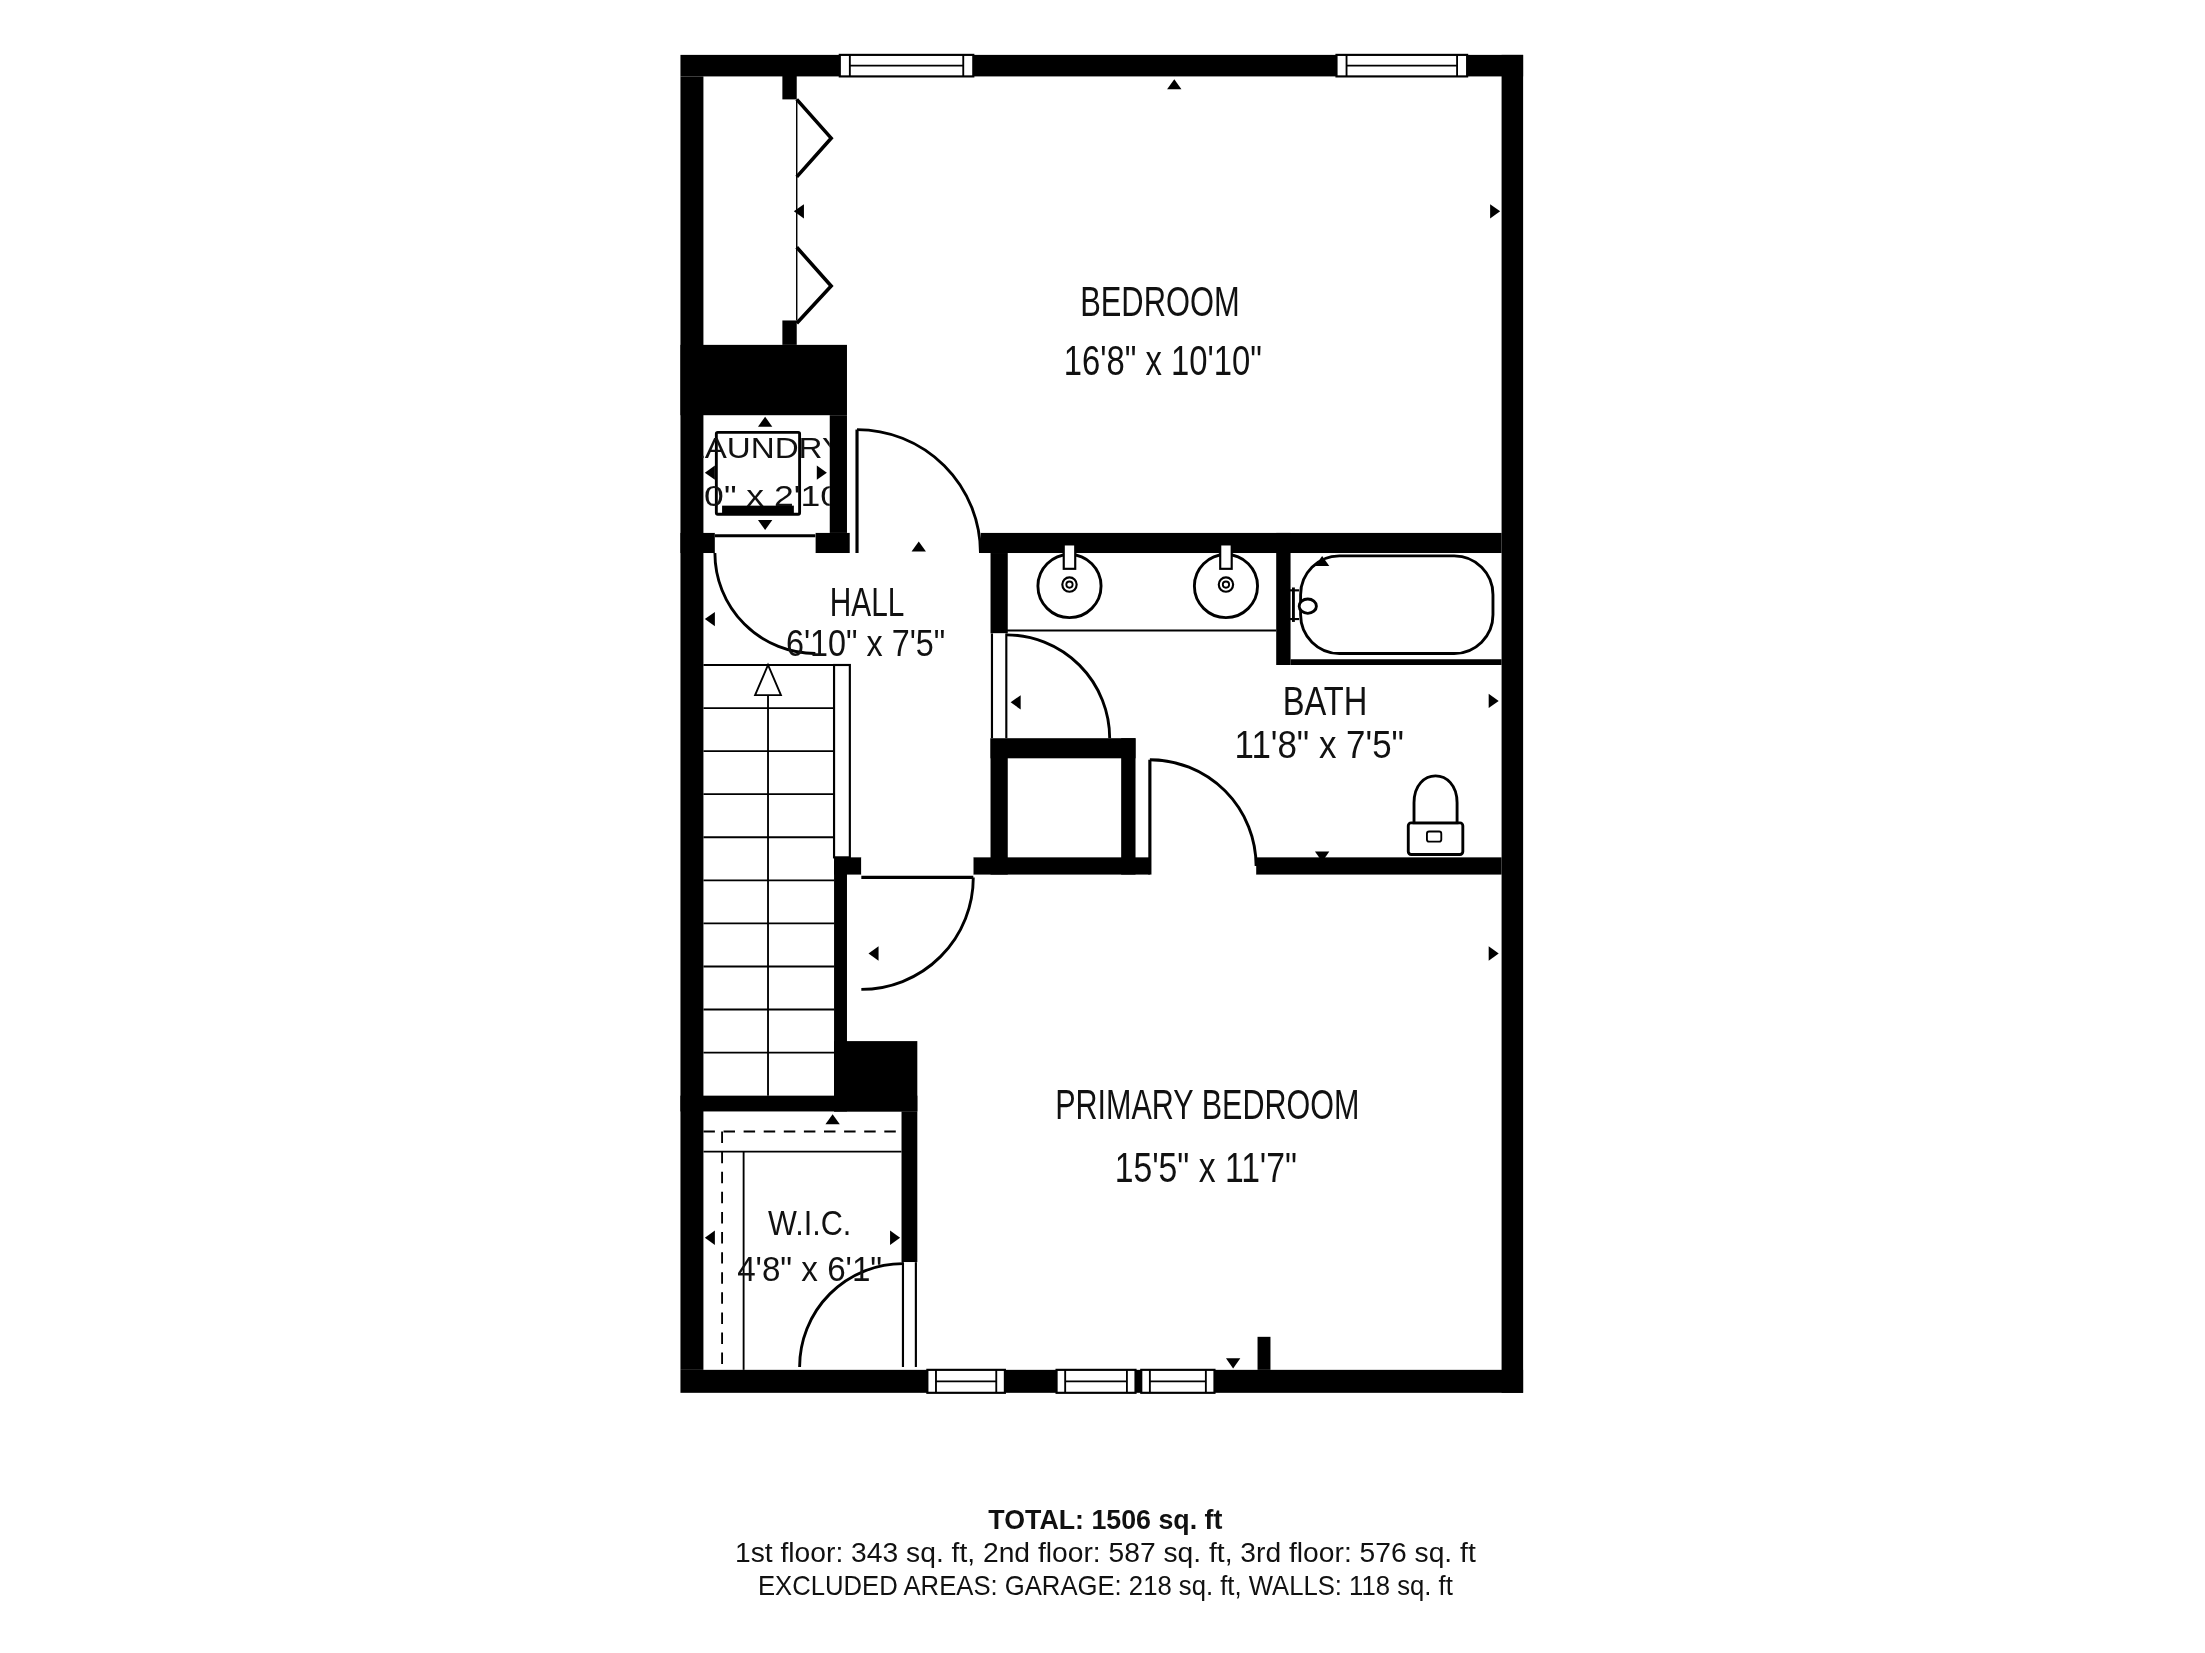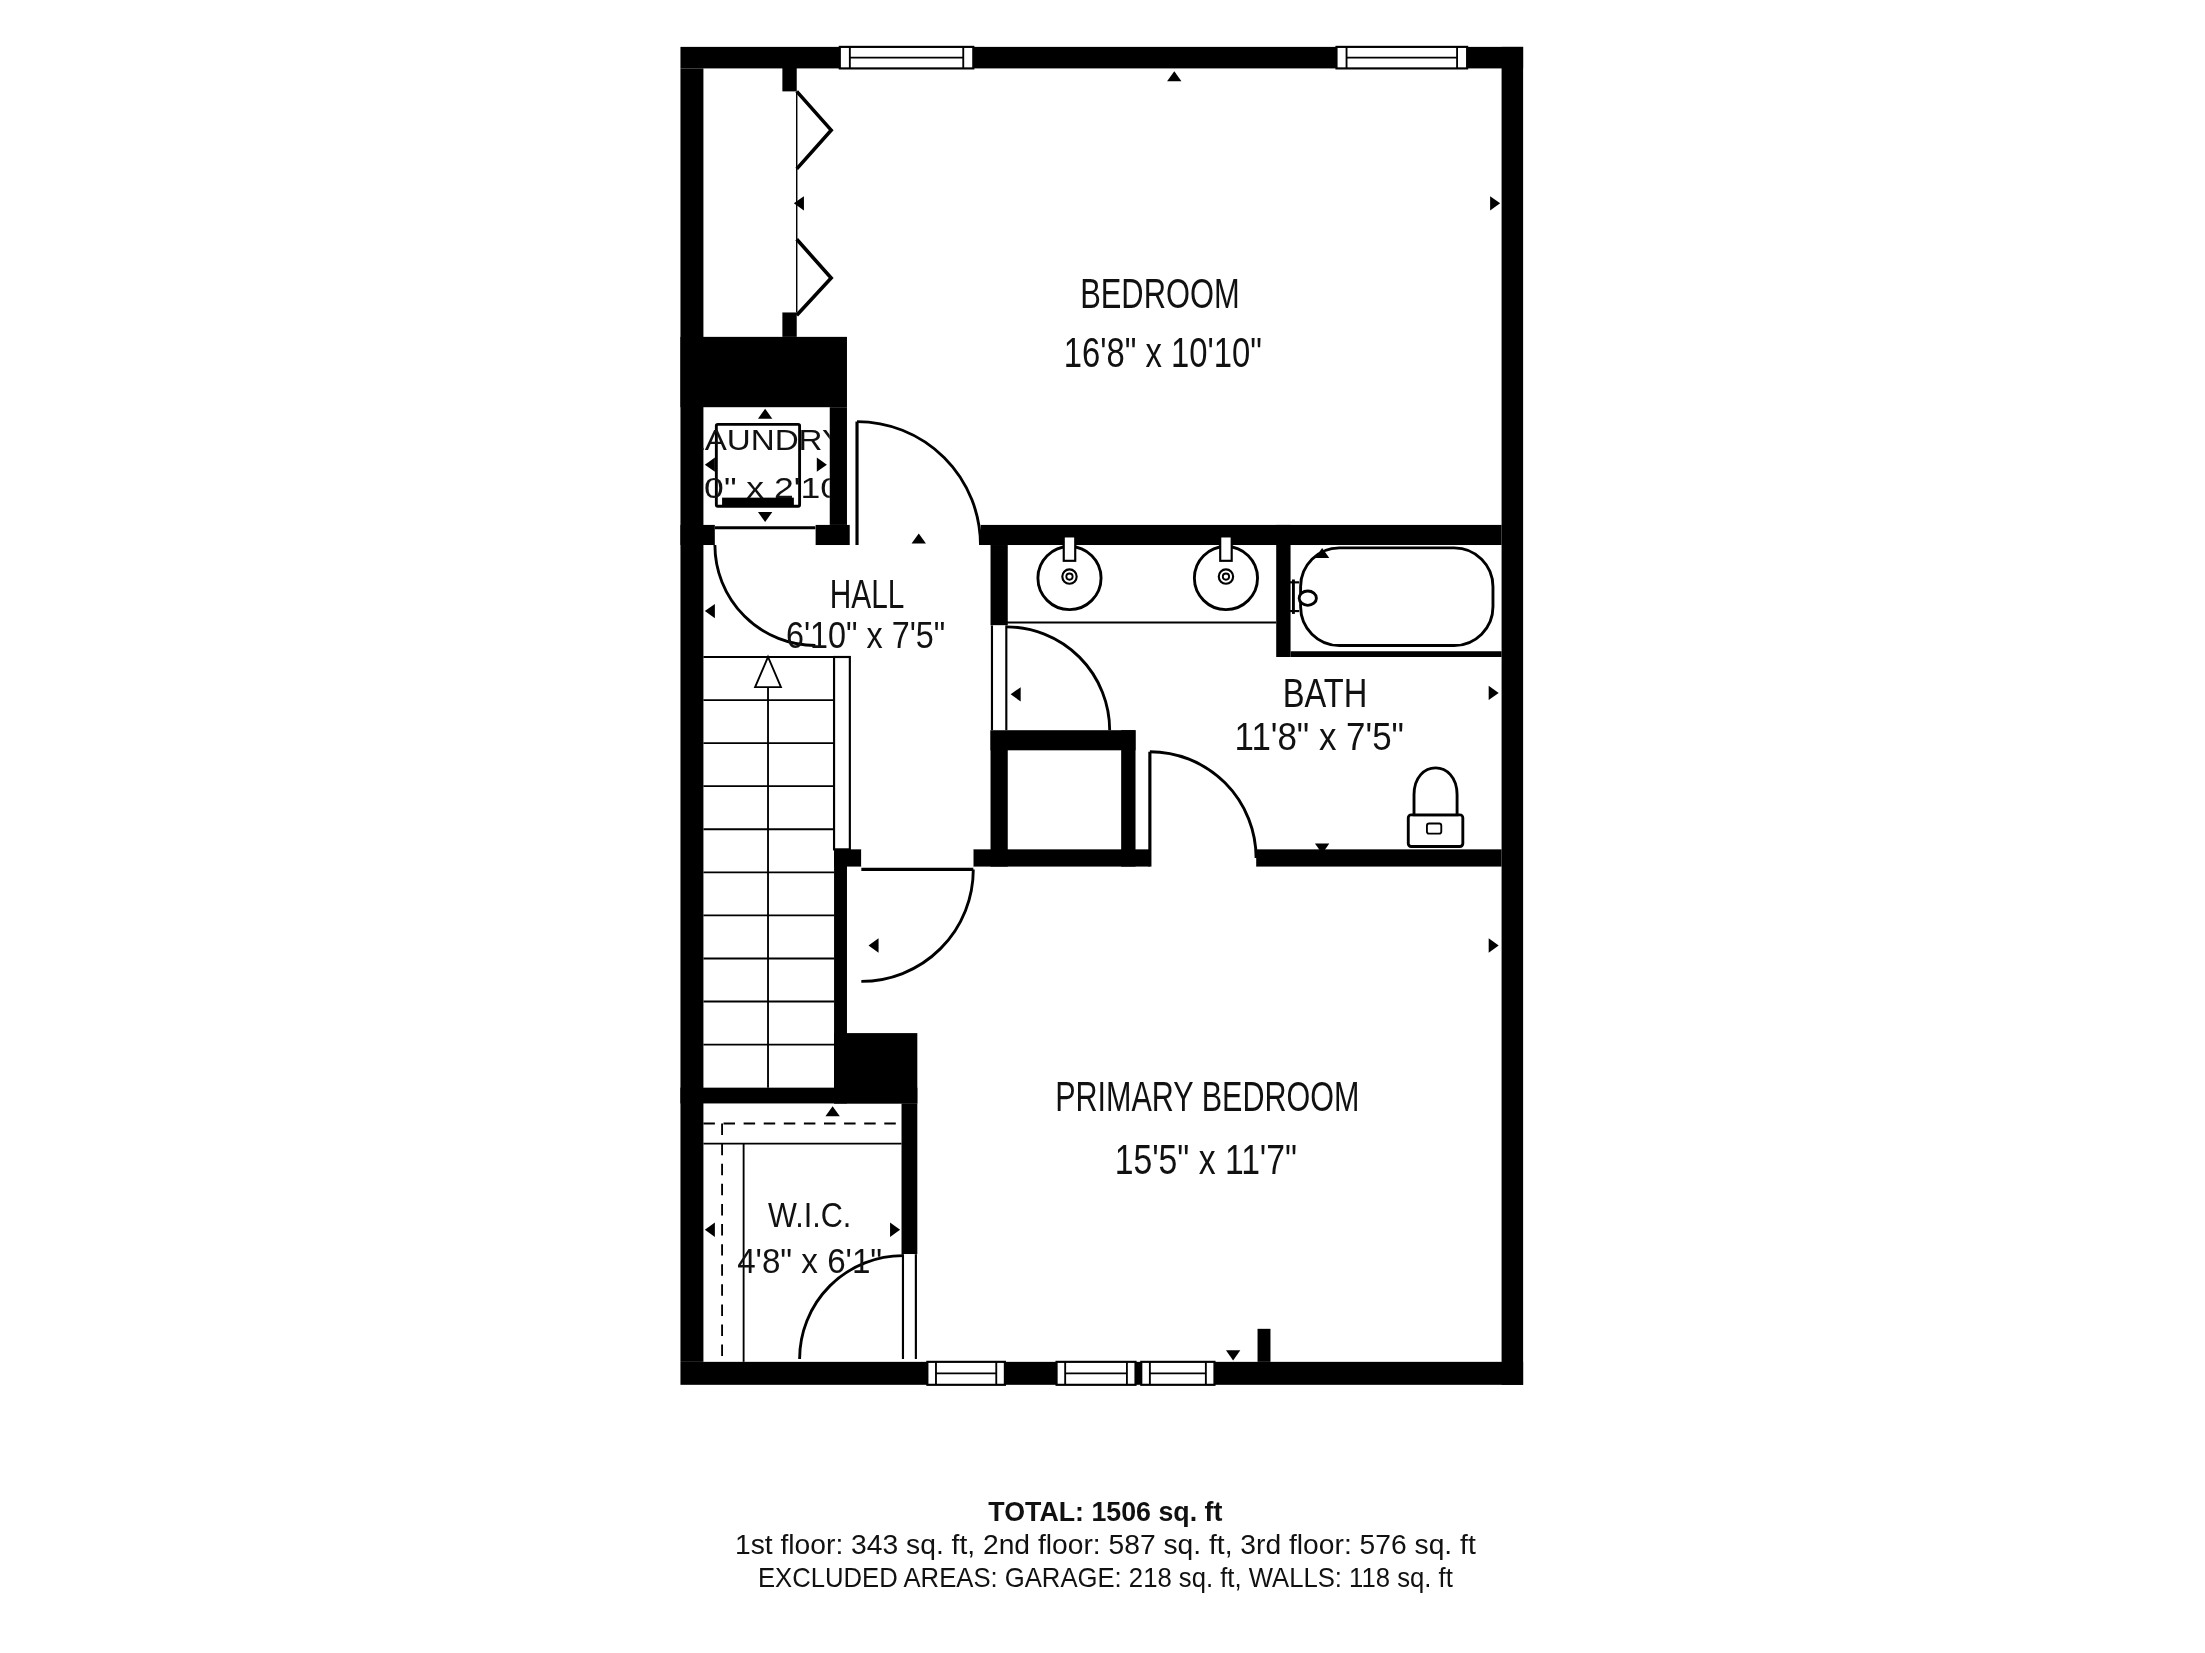--- a/index.html
+++ b/index.html
@@ -1,17 +1,17 @@
 <!DOCTYPE html>
 <html style="font-size:11.5px"><head>
 <meta charset="utf-8">
 <style>
   html,body{margin:0;padding:0;background:#ffffff;}
   body{width:2205px;height:1654px;position:relative;font-family:"Liberation Sans",sans-serif;}
-  #plan-wrap{position:absolute;left:0;top:8px;width:2205px;height:1472px;}
+  #plan-wrap{position:absolute;left:0;top:16px;width:2205px;height:1472px;}
   svg{display:block;}
   text{fill:#111111;font-family:"Liberation Sans",sans-serif;}
   .room-label{font-weight:400;}
 </style>
 </head>
 <body>
 
 <div id="plan-wrap">
 <svg width="2205" height="1654" viewBox="0 0 1536 1152">
 

